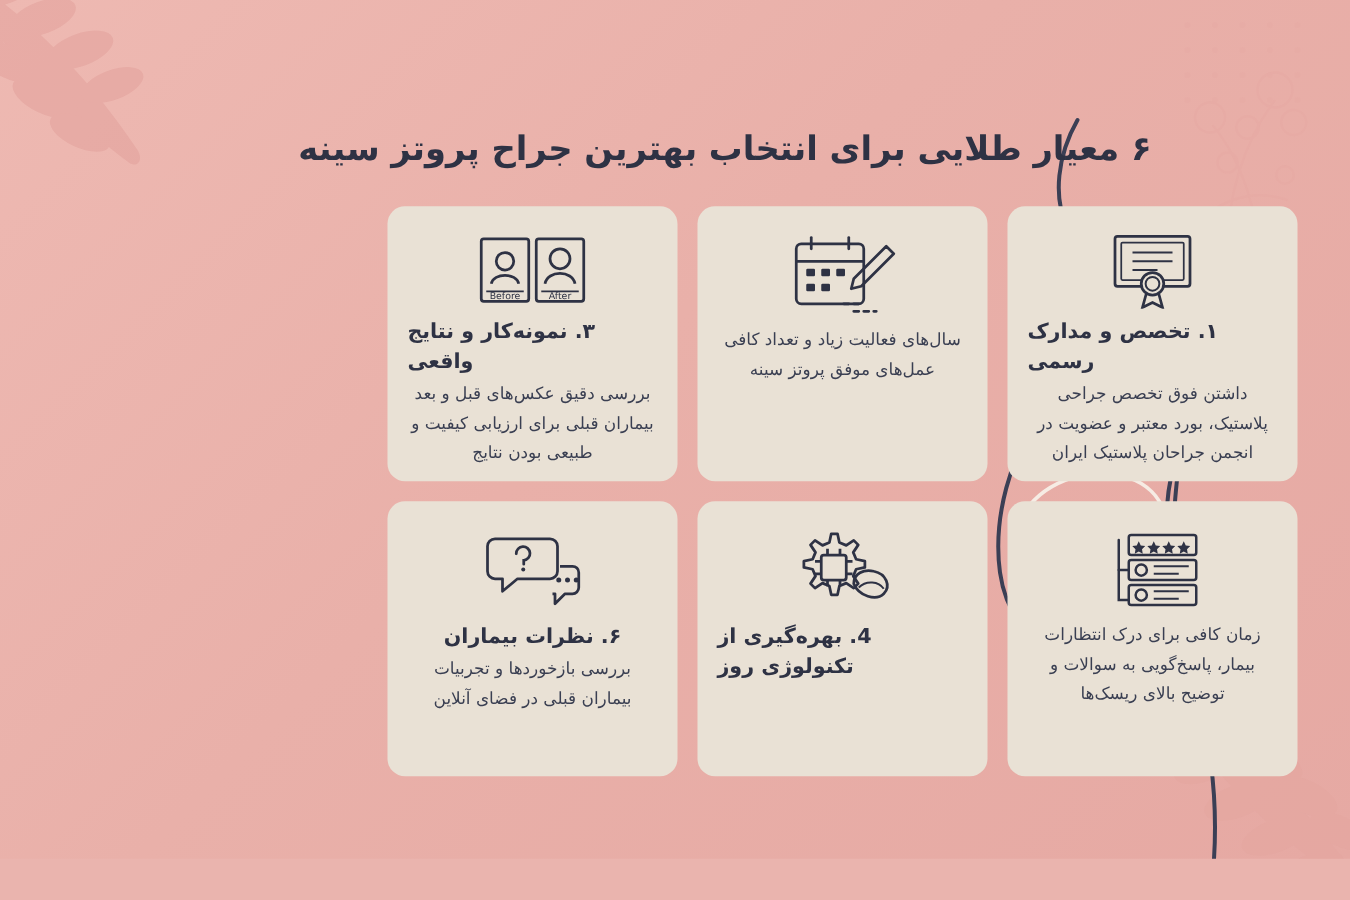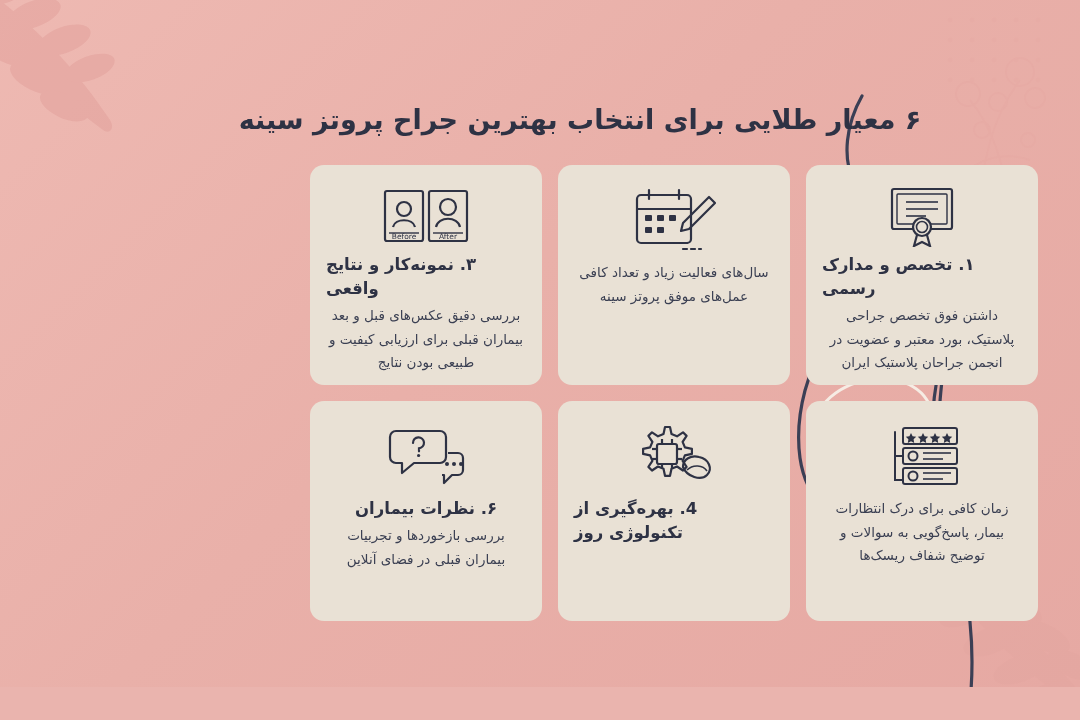--- a/index.html
+++ b/index.html
@@ -297,21 +297,21 @@
           <line x1="40" y1="29" x2="68" y2="29" stroke-width="1.6"></line>
           <line x1="40" y1="35" x2="60" y2="35" stroke-width="1.6"></line>
           <rect x="20" y="44" width="54" height="16" rx="2"></rect>
           <circle cx="30" cy="52" r="4.5"></circle>
           <line x1="40" y1="49" x2="68" y2="49" stroke-width="1.6"></line>
           <line x1="40" y1="55" x2="60" y2="55" stroke-width="1.6"></line>
           <path d="M12 8 L12 56 L20 56" stroke-linecap="round"></path>
           <path d="M12 32 L20 32" stroke-linecap="round"></path>
         </svg>
       </div>
-      <div class="card-desc">زمان کافی برای درک انتظارات بیمار، پاسخ‌گویی به سوالات و توضیح شفاف ریسک‌ها</div>
+      <div class="card-desc">زمان کافی برای درک انتظارات بیمار، پاسخ‌گویی به سوالات و توضیح بالای ریسک‌ها</div>
     </div>
 
     <div class="card">
       <div class="card-icon">
         <svg width="86" height="66" viewBox="0 0 86 66" fill="none" stroke="#2e3244" stroke-width="2.2">
           <path d="M34 4 l5 0 1.5 7 5.5 2.3 6-4 3.6 3.6-4 6 2.3 5.5 7 1.5 0 5-7 1.5-2.3 5.5 4 6-3.6 3.6-6-4-5.5 2.3-1.5 7-5 0-1.5-7-5.5-2.3-6 4-3.6-3.6 4-6-2.3-5.5-7-1.5 0-5 7-1.5 2.3-5.5-4-6 3.6-3.6 6 4 5.5-2.3z" stroke-linejoin="round"></path>
           <rect x="26" y="21" width="20" height="20" rx="2"></rect>
           <line x1="31" y1="21" x2="31" y2="16"></line>
             <line x1="41" y1="21" x2="41" y2="16"></line>
           <line x1="31" y1="41" x2="31" y2="46"></line>

